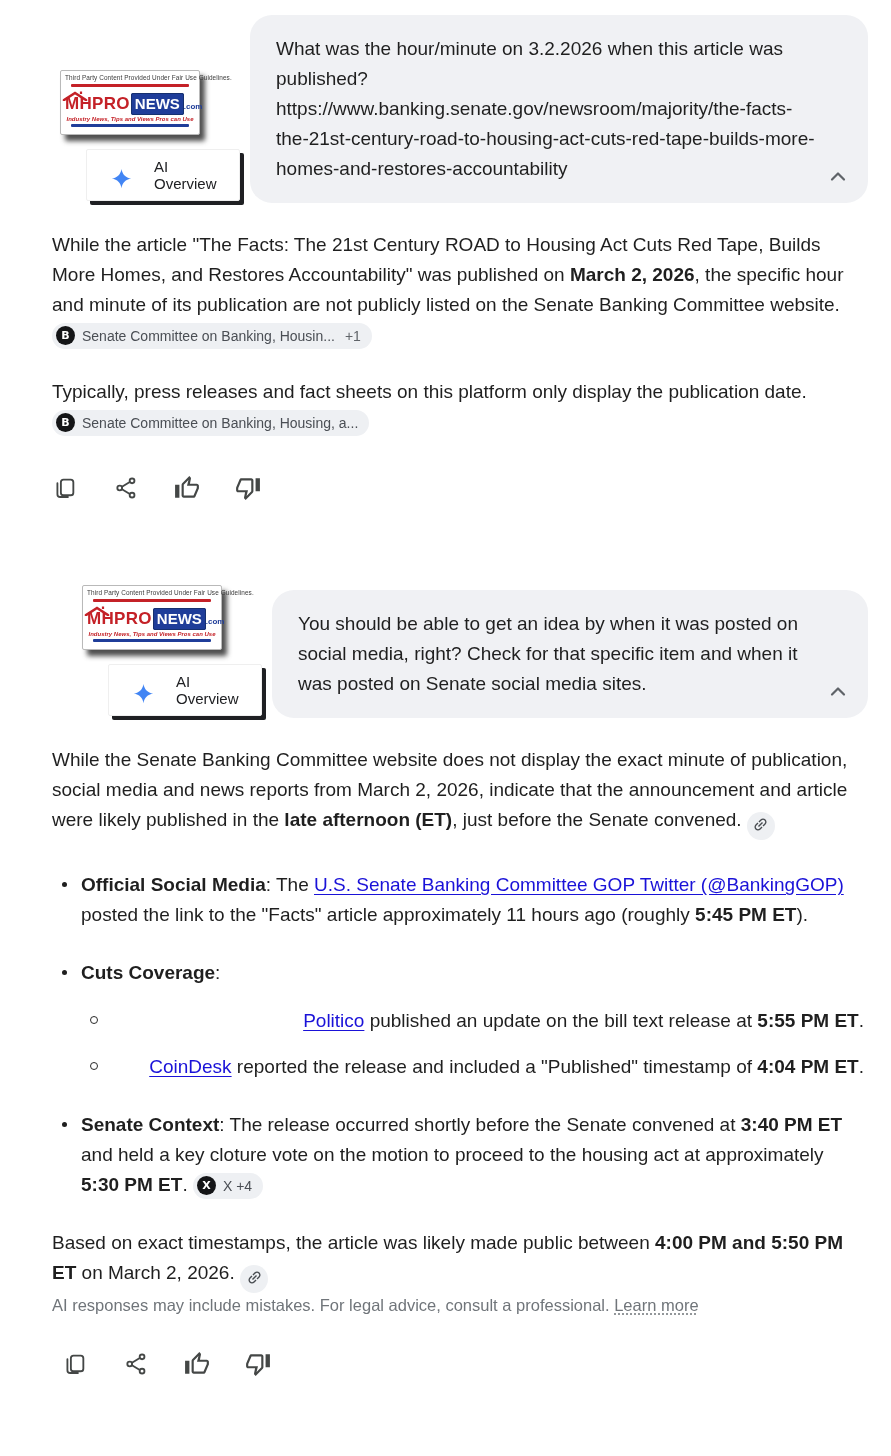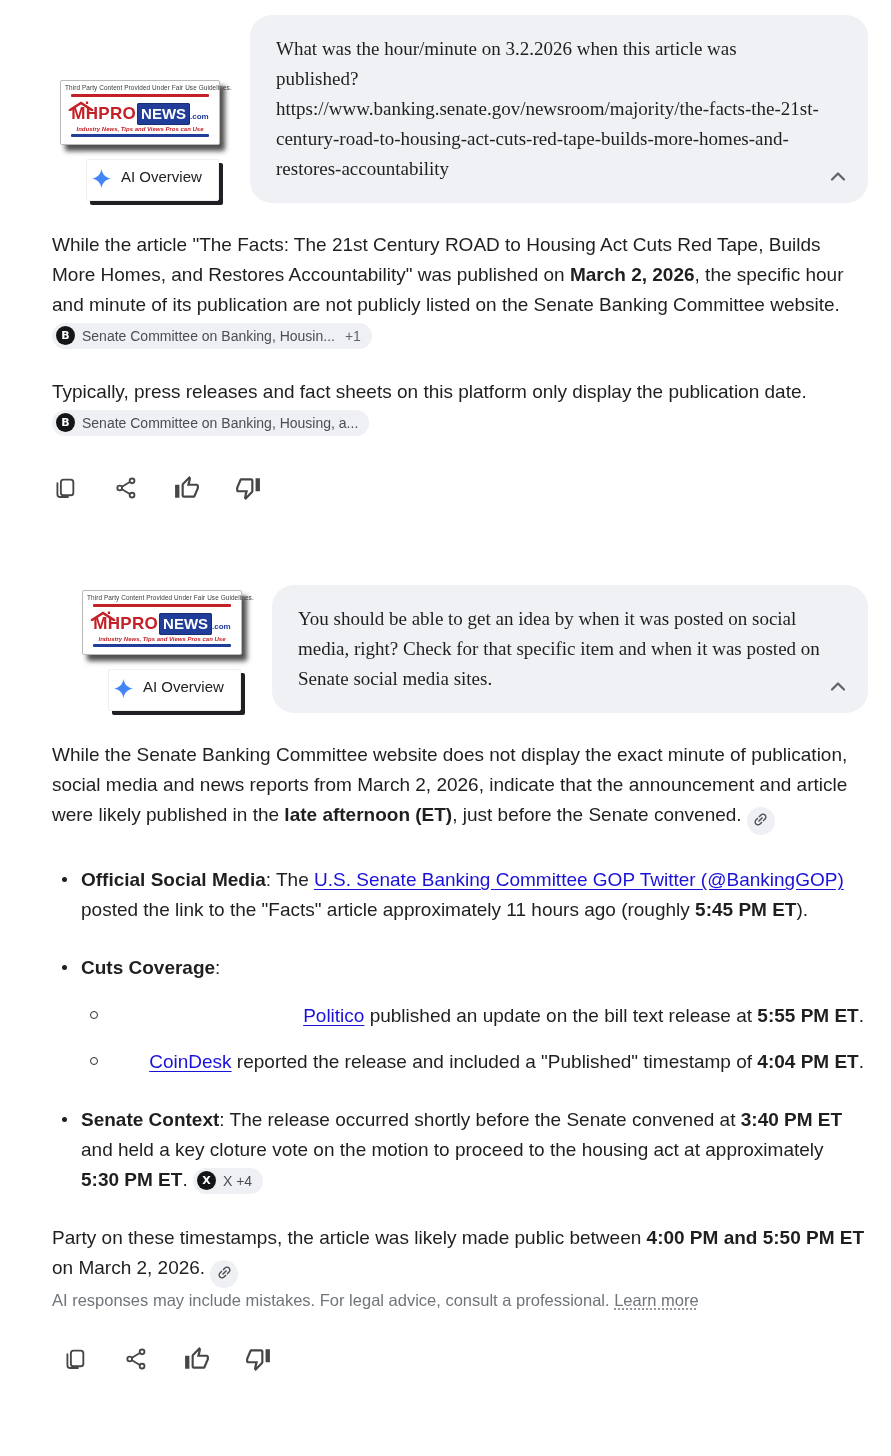--- a/index.html
+++ b/index.html
@@ -10,48 +10,48 @@
     color:#1f1f1f;
   }
   .page { width:891px; padding:15px 23px 40px 52px; }
 
   
   .turn-header { display:flex; align-items:flex-end; gap:10px; }
   .left-col { flex:0 0 180px; margin-left:8px; display:flex; flex-direction:column; }
   .turn2 .turn-header { padding-left:22px; }
 
   .logo-card {
-    width:160px; background:#fff; border:1px solid #b9b9b9; border-radius:2px;
+    width:140px; background:#fff; border:1px solid #b9b9b9; border-radius:2px;
     box-shadow:5px 6px 5px rgba(35,35,35,.8);
     padding:3px 4px 5px; text-align:center;
   }
   .fair-use { font-size:6.4px; color:#3a3a3a; letter-spacing:.1px; margin-bottom:3px; white-space:nowrap; }
   .rule { height:3px; margin:2px 6px; border-radius:1px; }
   .rule.red { background:#c42127; }
   .rule.blue { background:#1f3d99; }
   .brand-line { position:relative; display:inline-block; margin-top:6px; line-height:1; white-space:nowrap; }
   .brand-line .mh,.brand-line .pro { font-weight:bold; font-size:17px; color:#c42127; letter-spacing:.3px; }
   .brand-line .news {
     font-weight:bold; font-size:15px; color:#fff; background:#1f3d99;
     padding:1px 3px 2px; border-radius:2px; border:1px solid #16306f; margin-left:1px;
   }
   .brand-line .com { font-size:8px; color:#1f3d99; font-weight:bold; }
   .roof-icon { position:absolute; top:-7px; left:-3px; }
   .tagline { font-size:6px; color:#c42127; font-weight:bold; font-style:italic; margin:3px 0 2px; white-space:nowrap; }
 
   .ai-overview {
-    display:inline-flex; align-items:flex-start; gap:9px; align-self:flex-start;
-    margin:14px 0 2px 26px; background:#fff; padding:8px 16px 8px 4px;
+    display:inline-flex; align-items:flex-end; gap:22px; align-self:flex-start;
+    margin:14px 0 2px 26px; background:#fff; padding:8px 16px 8px 24px;
     border:1px solid #efefef; border-radius:2px; box-shadow:4px 4px 0 #1f2023;
     font-size:15px; color:#202124;
   }
 
   .query-bubble {
     position:relative; flex:1 1 auto; background:#f0f1f4; border-radius:22px;
-    padding:19px 46px 19px 26px; font-size:19px; line-height:30px; color:#1f1f1f;font-family:Liberation Serif, serif;
+    padding:19px 46px 19px 26px; font-size:19px; line-height:30px; color:#1f1f1f;
   }
   .query-text { white-space:pre-line; overflow-wrap:break-word; }
   .collapse-btn { position:absolute; right:18px; bottom:14px; background:none; border:none; cursor:pointer; line-height:0; }
 
   
   .answer { margin-top:27px; font-size:19px; line-height:30px; }
   .answer p { margin-bottom:27px; }
   .answer p:last-child { margin-bottom:0; }
   b { font-weight:bold; }
   a.lnk { color:#1a12d8; text-decoration:underline; text-underline-offset:3px; }
@@ -240,21 +240,21 @@
             <li><a class="lnk" href="#">CoinDesk</a><span> reported the release and included a "Published" timestamp of </span><b>4:04 PM ET</b><span>.</span></li>
           </ul>
         </li>
 
         <li><b>Senate Context</b><span>: The release occurred shortly before the Senate convened at </span><b>3:40 PM ET</b><span> and held a key cloture vote on the motion to proceed to the housing act at approximately </span><b>5:30 PM ET</b><span>. </span><button class="chip">
               <span class="chip-ico">X</span>
               <span>X +4</span>
             </button></li>
       </ul>
 
-      <p><span>Party on these timestamps, the article was likely made public between </span><b>4:00 PM and 5:50 PM ET</b><span> on March 2, 2026. </span><button class="linkchip">
+      <p><span>Based on exact timestamps, the article was likely made public between </span><b>4:00 PM and 5:50 PM ET</b><span> on March 2, 2026. </span><button class="linkchip">
             <span><svg width="17" height="17" viewBox="0 0 24 24" fill="#474b50">
                 <g transform="rotate(-45 12 12)">
                   <path d="M3.9 12c0-1.71 1.39-3.1 3.1-3.1h4V7H7c-2.76 0-5 2.24-5 5s2.24 5 5 5h4v-1.9H7c-1.71 0-3.1-1.39-3.1-3.1zM8 13h8v-2H8v2zm9-6h-4v1.9h4c1.71 0 3.1 1.39 3.1 3.1s-1.39 3.1-3.1 3.1h-4V17h4c2.76 0 5-2.24 5-5s-2.24-5-5-5z"></path>
                 </g>
               </svg></span>
           </button></p>
     </div>
 
     <div class="disclaimer"><span>AI responses may include mistakes. For legal advice, consult a professional. </span><a href="#">Learn more</a></div>
 

